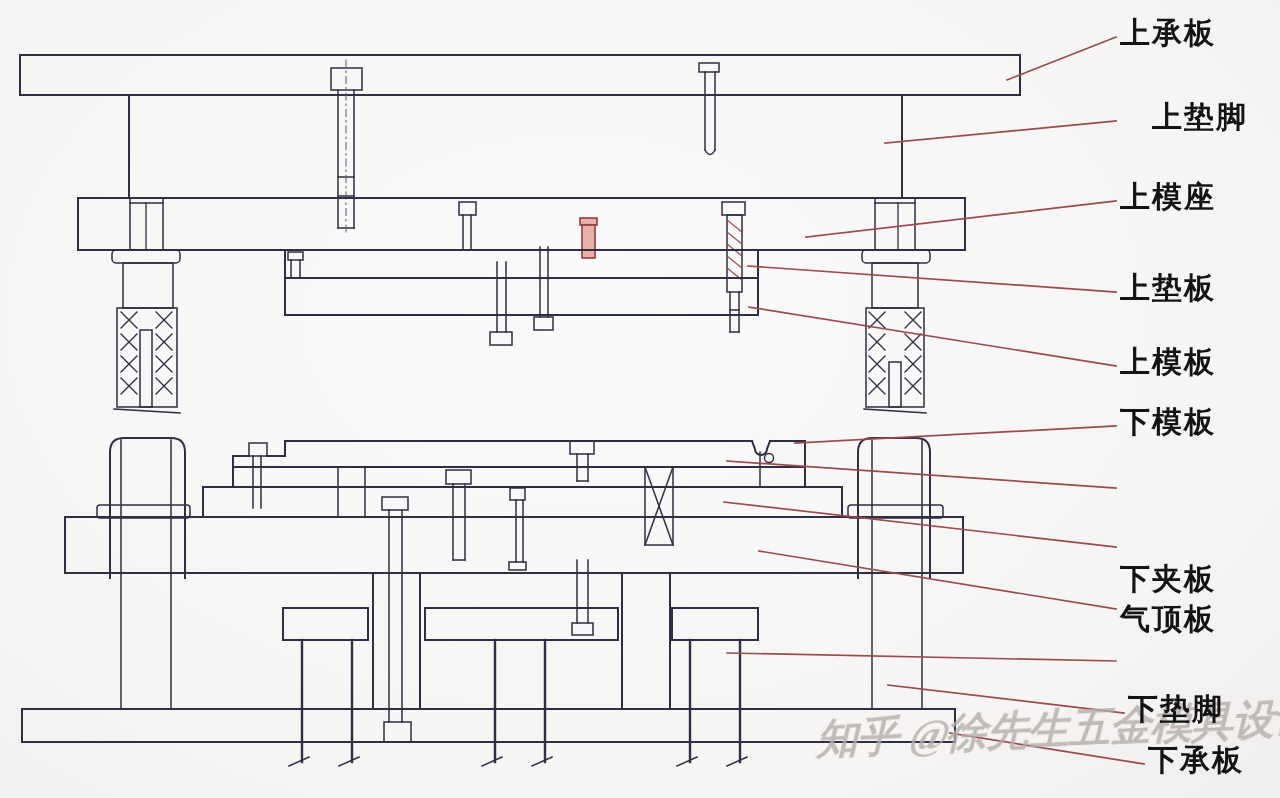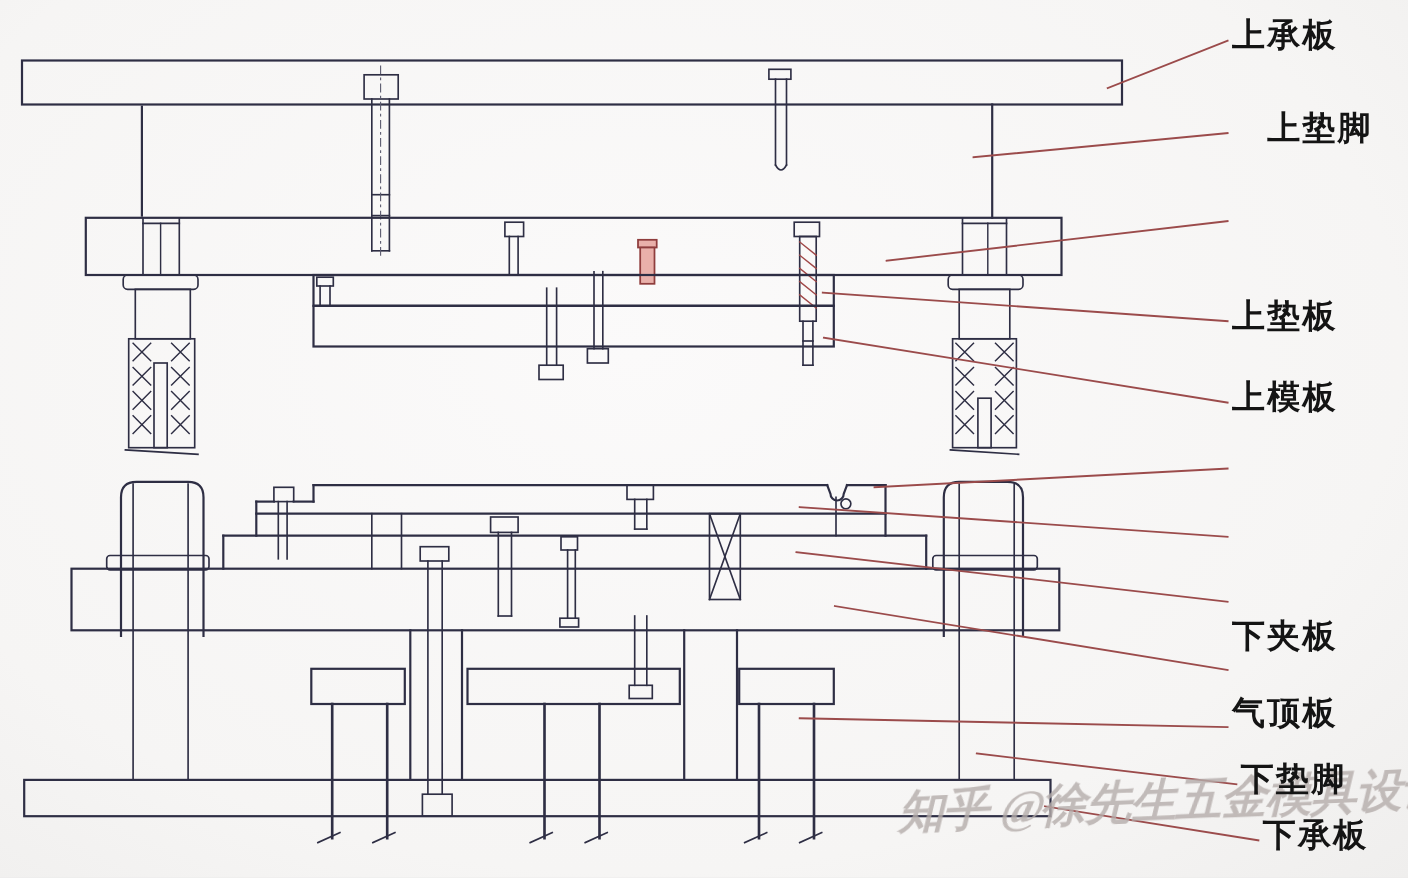--- a/index.html
+++ b/index.html
@@ -277,20 +277,22 @@
         <line x1="888" y1="685" x2="1124" y2="713"></line>
         <line x1="950" y1="733" x2="1144" y2="764"></line>
       </g>
   </svg>
 
   <div class="watermark">知乎 @徐先生五金模具设计</div>
 
   <div class="labels-layer" id="labels">
       <div class="part-label" style="left: 1120px; top: 6px;">上承板</div>
       <div class="part-label" style="left: 1120px; top: 90px; margin-left: 32px;">上垫脚</div>
+      <div class="part-label" style="left: 1120px; top: 170px;">上模座</div>
       <div class="part-label" style="left: 1120px; top: 261px; text-align: center;">上垫板</div>
       <div class="part-label" style="left: 1120px; top: 335px;">上模板</div>
+      <div class="part-label" style="left: 1120px; top: 395px;">下模板</div>
       <div class="part-label" style="left: 1120px; top: 516px; margin-top: 36px;">下夹板</div>
-      <div class="part-label" style="left: 1120px; top: 622px; font-family: Liberation Serif, serif;">气顶板</div>
+      <div class="part-label" style="left: 1120px; top: 592px; font-family: Liberation Serif, serif;">气顶板</div>
       <div class="part-label" style="left: 1128px; top: 682px;">下垫脚</div>
       <div class="part-label" style="left: 1148px; top: 733px;">下承板</div>
     </div>
 </div>
 
 </body></html>

